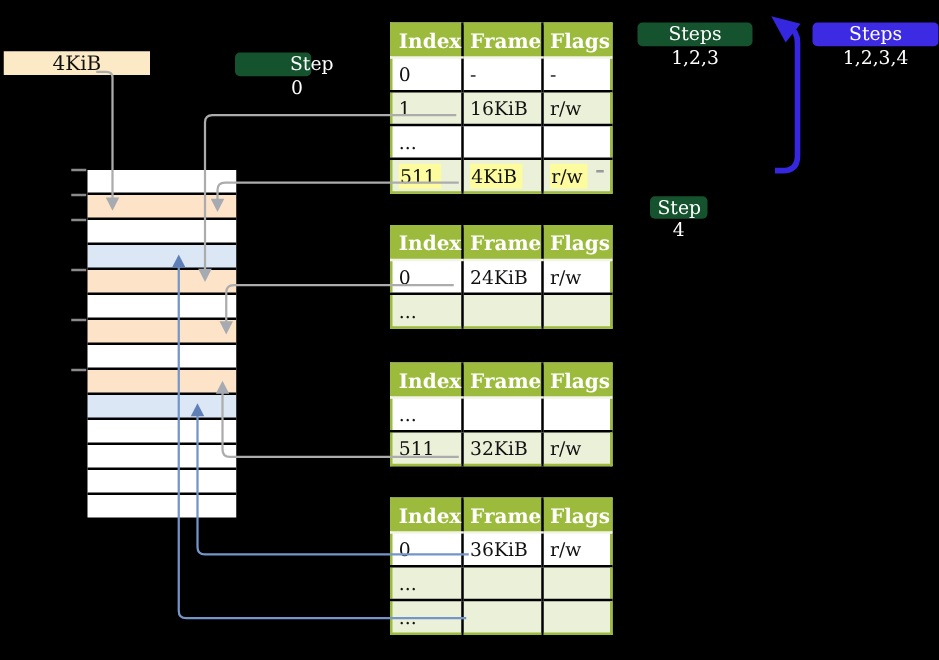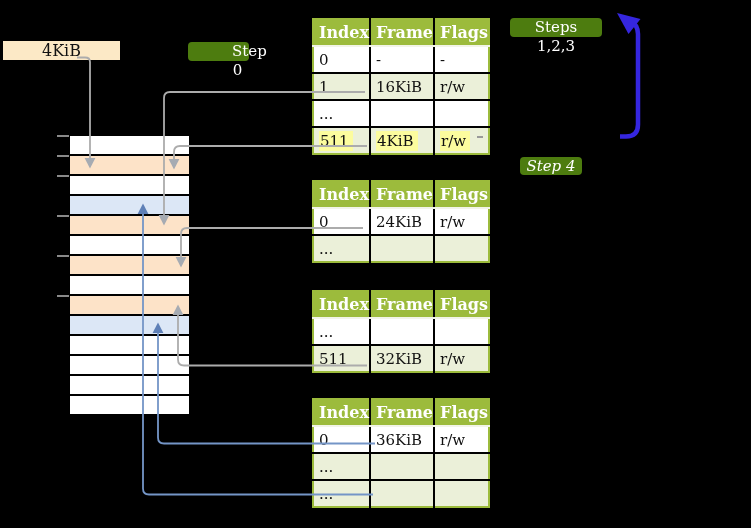--- a/index.html
+++ b/index.html
@@ -4,26 +4,26 @@
 <style>
   html,body{margin:0;padding:0;background:#000;}
   .stage{position:relative;width:751px;height:528px;background:#000;overflow:hidden;
          font-family:"DejaVu Serif","Liberation Serif",serif;}
   
   .box4k{position:absolute;left:3px;top:41px;width:117px;height:19px;background:#FCE9C6;
          color:#111;font-size:16px;text-align:center;line-height:19px;}
   
   .badge{position:absolute;height:19px;line-height:19px;text-align:center;color:#fff;
          font-size:15px;border-radius:4px;padding:0 6px;box-sizing:border-box;}
-  .badge.red{background:#4d7c0f;}
+  .badge.red{background:#14532d;}
   .badge.blue{background:#3D2BE3;}
   #b-step0{left:188px;top:42px;width:61px;padding-left:44px;}
   #b-steps123{left:510px;top:18px;width:92px;}
   #b-steps1234{left:650px;top:18px;width:101px;}
-  #b-step4{left:520px;top:157px;width:62px;height:18px;line-height:18px;font-style:italic;}
+  #b-step4{left:520px;top:157px;width:46px;height:18px;line-height:18px;}
   
   .memory{position:absolute;left:70px;top:136px;width:119px;}
   .mrow{width:119px;height:18px;background:#fff;border-bottom:2px solid #000;}
   .mrow:last-child{border-bottom:none;}
   .mrow[data-kind="peach"]{background:#FDE3C8;}
   .mrow[data-kind="blue"]{background:#DCE7F6;}
   .mrow[data-kind="white"]{background:#FFFFFF;}
   .tick{position:absolute;left:57px;width:12px;height:2px;background:#8A8A8A;}
   
   table.ptable{position:absolute;border-collapse:collapse;table-layout:fixed;
@@ -50,20 +50,21 @@
 </style>
 </head>
 <body>
 
 <div class="stage">
 
   <div class="box4k">4KiB</div>
 
   <div class="badge red" id="b-step0">Step 0</div>
   <div class="badge red" id="b-steps123">Steps 1,2,3</div>
+  <div class="badge blue" id="b-steps1234">Steps 1,2,3,4</div>
   <div class="badge red" id="b-step4">Step 4</div>
 
   <div class="memory">
     <div class="mrow" data-kind="white"></div>
     <div class="mrow" data-kind="peach"></div>
     <div class="mrow" data-kind="white"></div>
     <div class="mrow" data-kind="blue"></div>
     <div class="mrow" data-kind="peach"></div>
     <div class="mrow" data-kind="white"></div>
     <div class="mrow" data-kind="peach"></div>

